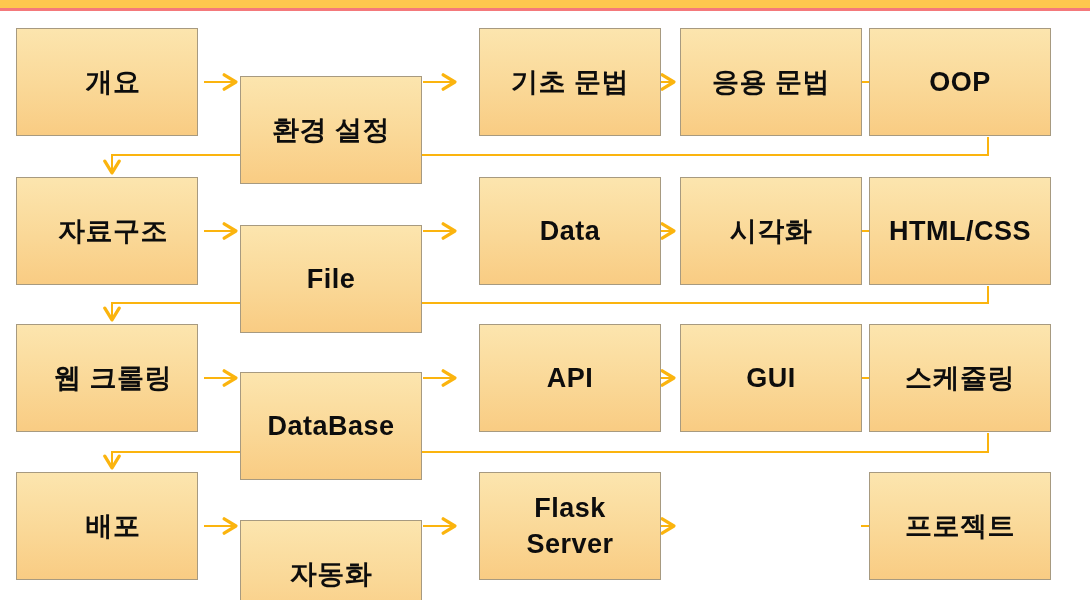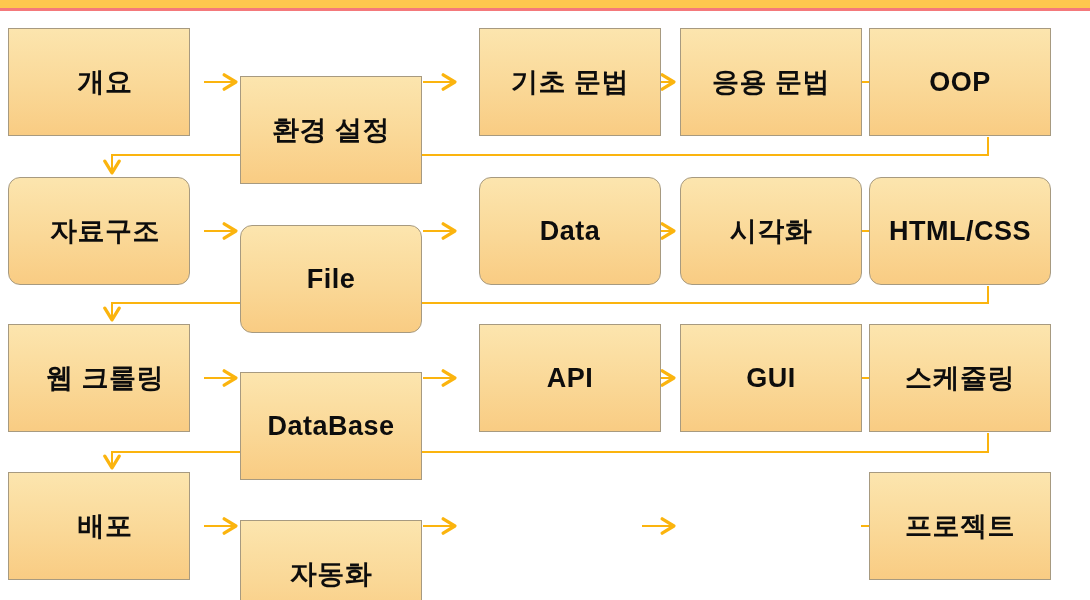--- a/index.html
+++ b/index.html
@@ -54,28 +54,28 @@
     font-weight: bold;
     color: #0d0d0d;
     letter-spacing: 0.5px;
     line-height: 1.35;
   }
   .node .label.two-line {
     display: inline-block;
     max-width: 100px;
   }
   
-  .c0 { left: 8px; padding-left: 12px; }
+  .c0 { left: 16px; padding-left: 12px; }
   .c1 { left: 240px; margin-top: 48px; }
   .c2 { left: 459px; margin-left: 20px; }
   .c3 { left: 680px; }
   .c4 { left: 869px; }
   
   .r0 { top: 28px; }
-  .r1 { top: 177px; border-radius: 12px; }
+  .r1 { top: 177px; }
   .r2 { top: 324px; }
   .r3 { top: 472px; }
 </style>
 </head>
 <body>
 
 <div class="stage">
 
   <div class="topbar-yellow"></div>
   <div class="topbar-red"></div>
@@ -161,17 +161,20 @@
   <div class="node r2 c4">
     <span class="label">스케쥴링</span>
   </div>
 
   <div class="node r3 c0">
     <span class="label">배포</span>
   </div>
   <div class="node r3 c1">
     <span class="label">자동화</span>
   </div>
+  <div class="node r3 c2">
+    <span class="label two-line">Flask Server</span>
+  </div>
   <div class="node r3 c4">
     <span class="label">프로젝트</span>
   </div>
 
 </div>
 
 </body></html>

